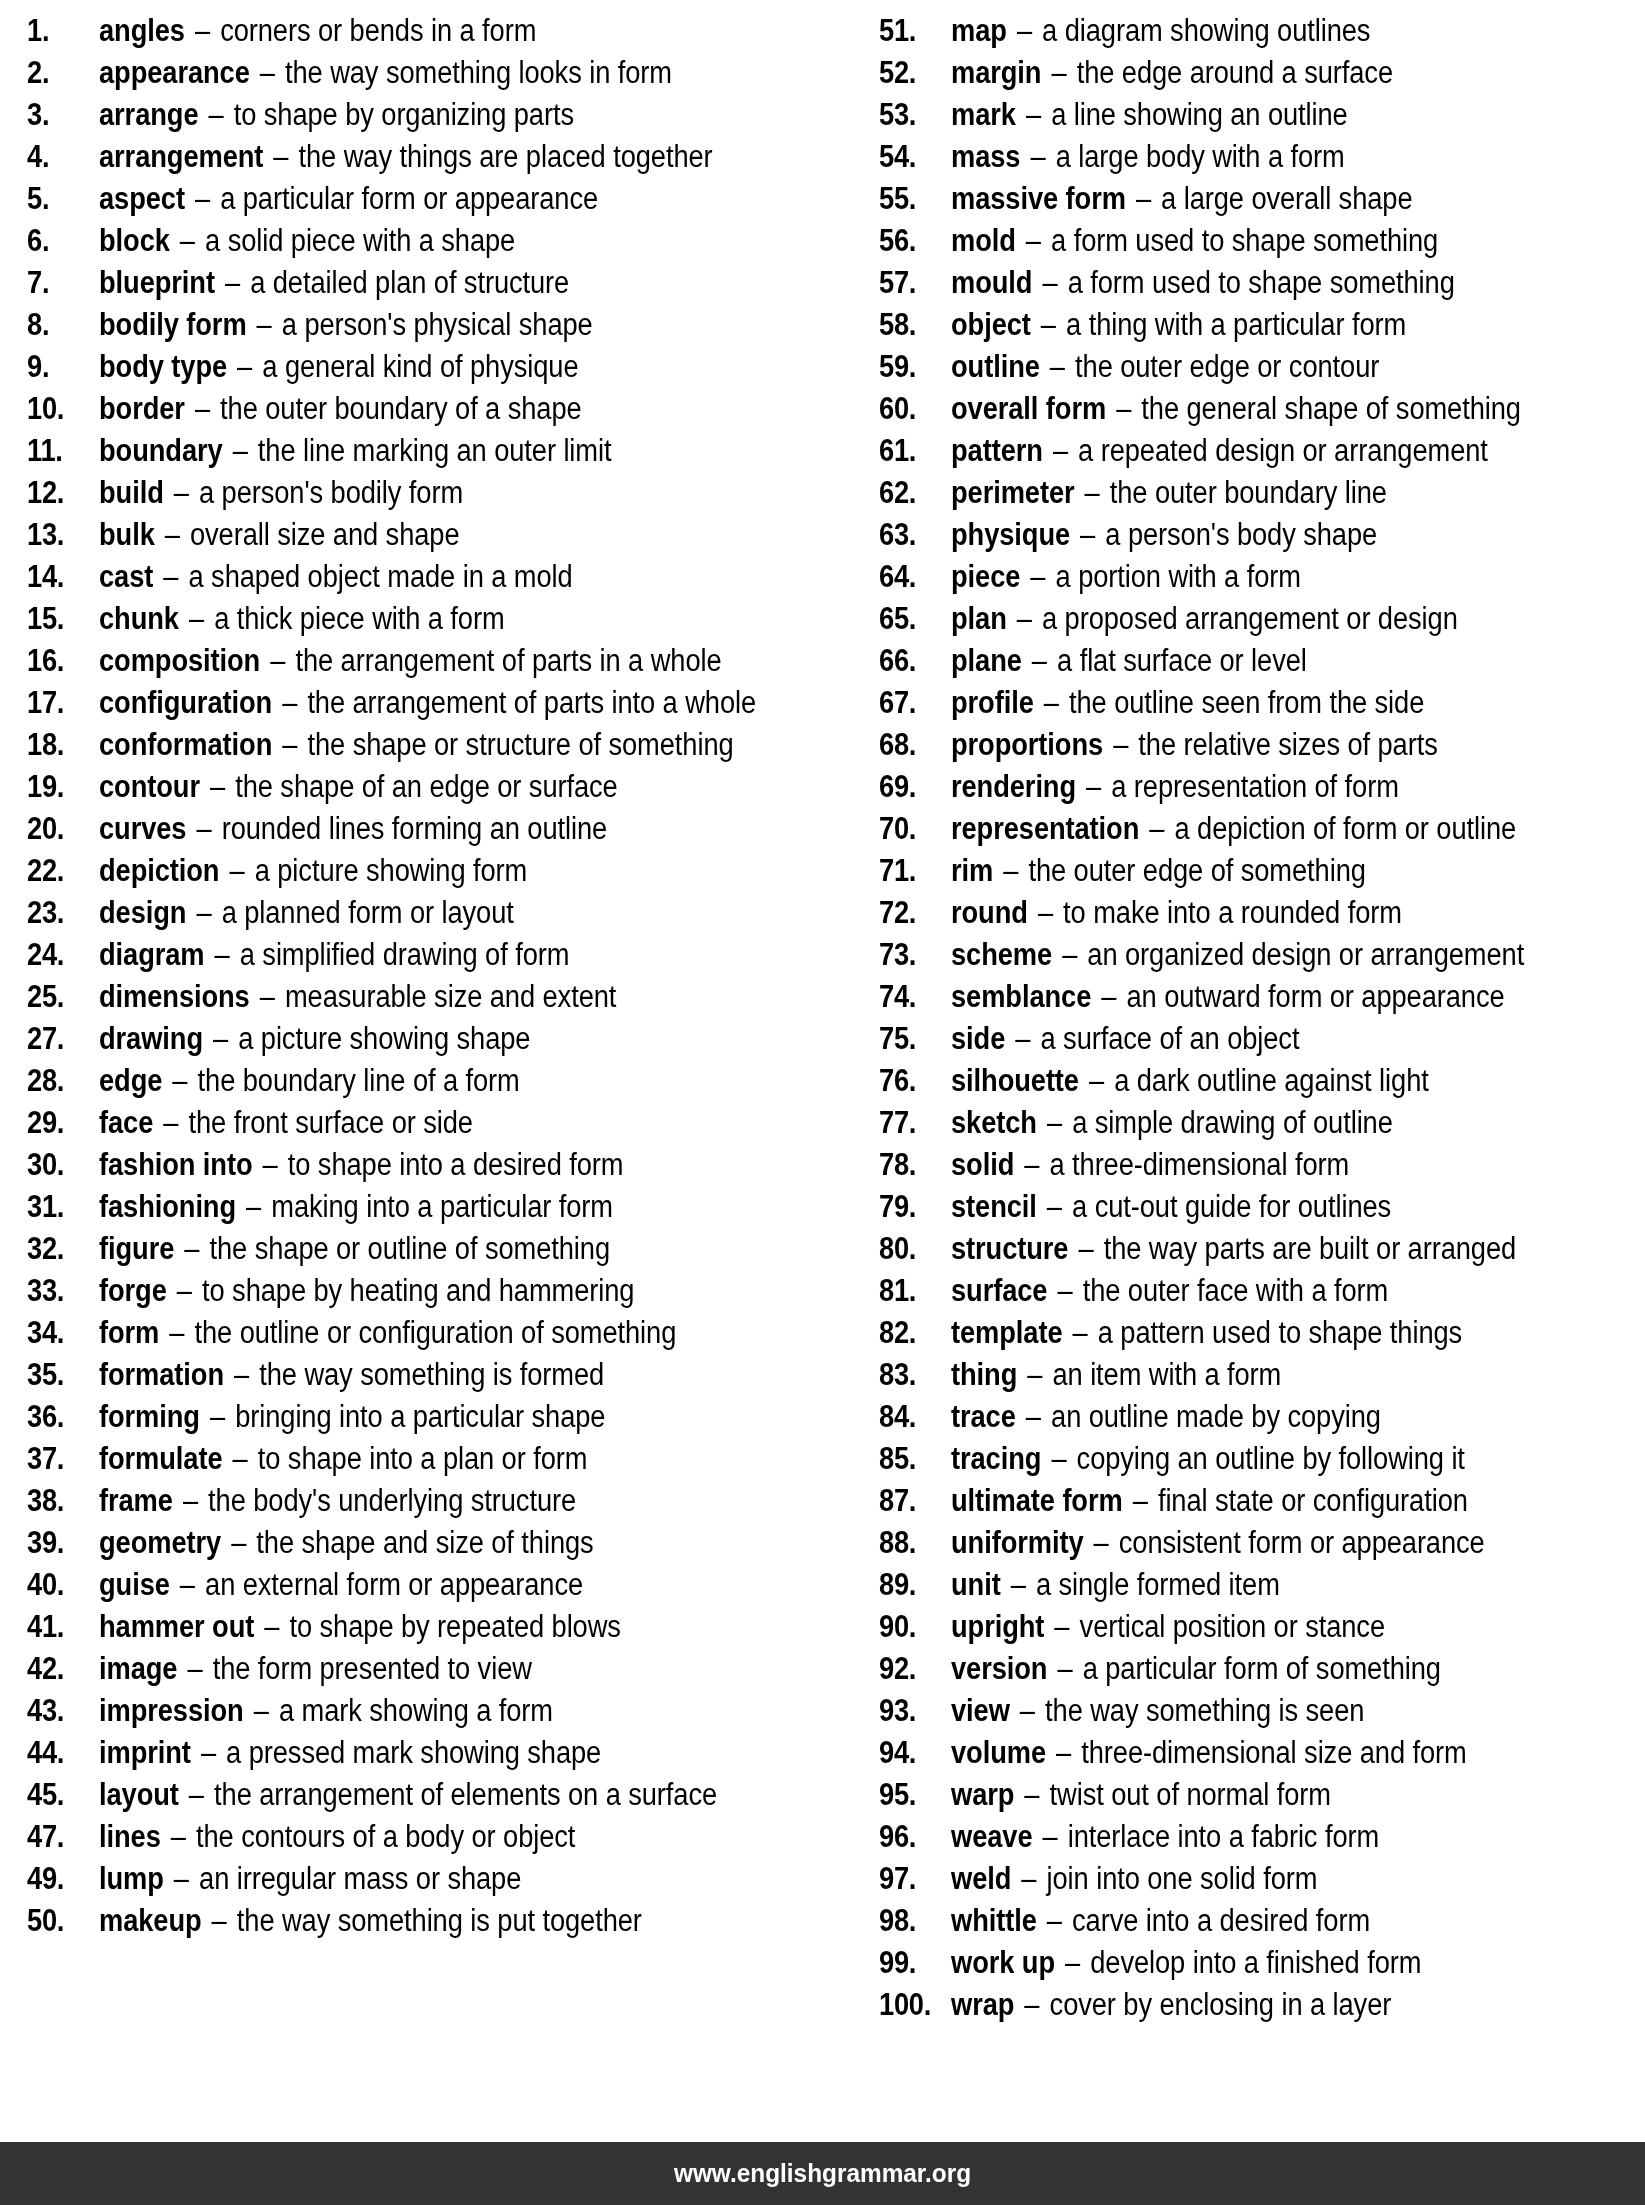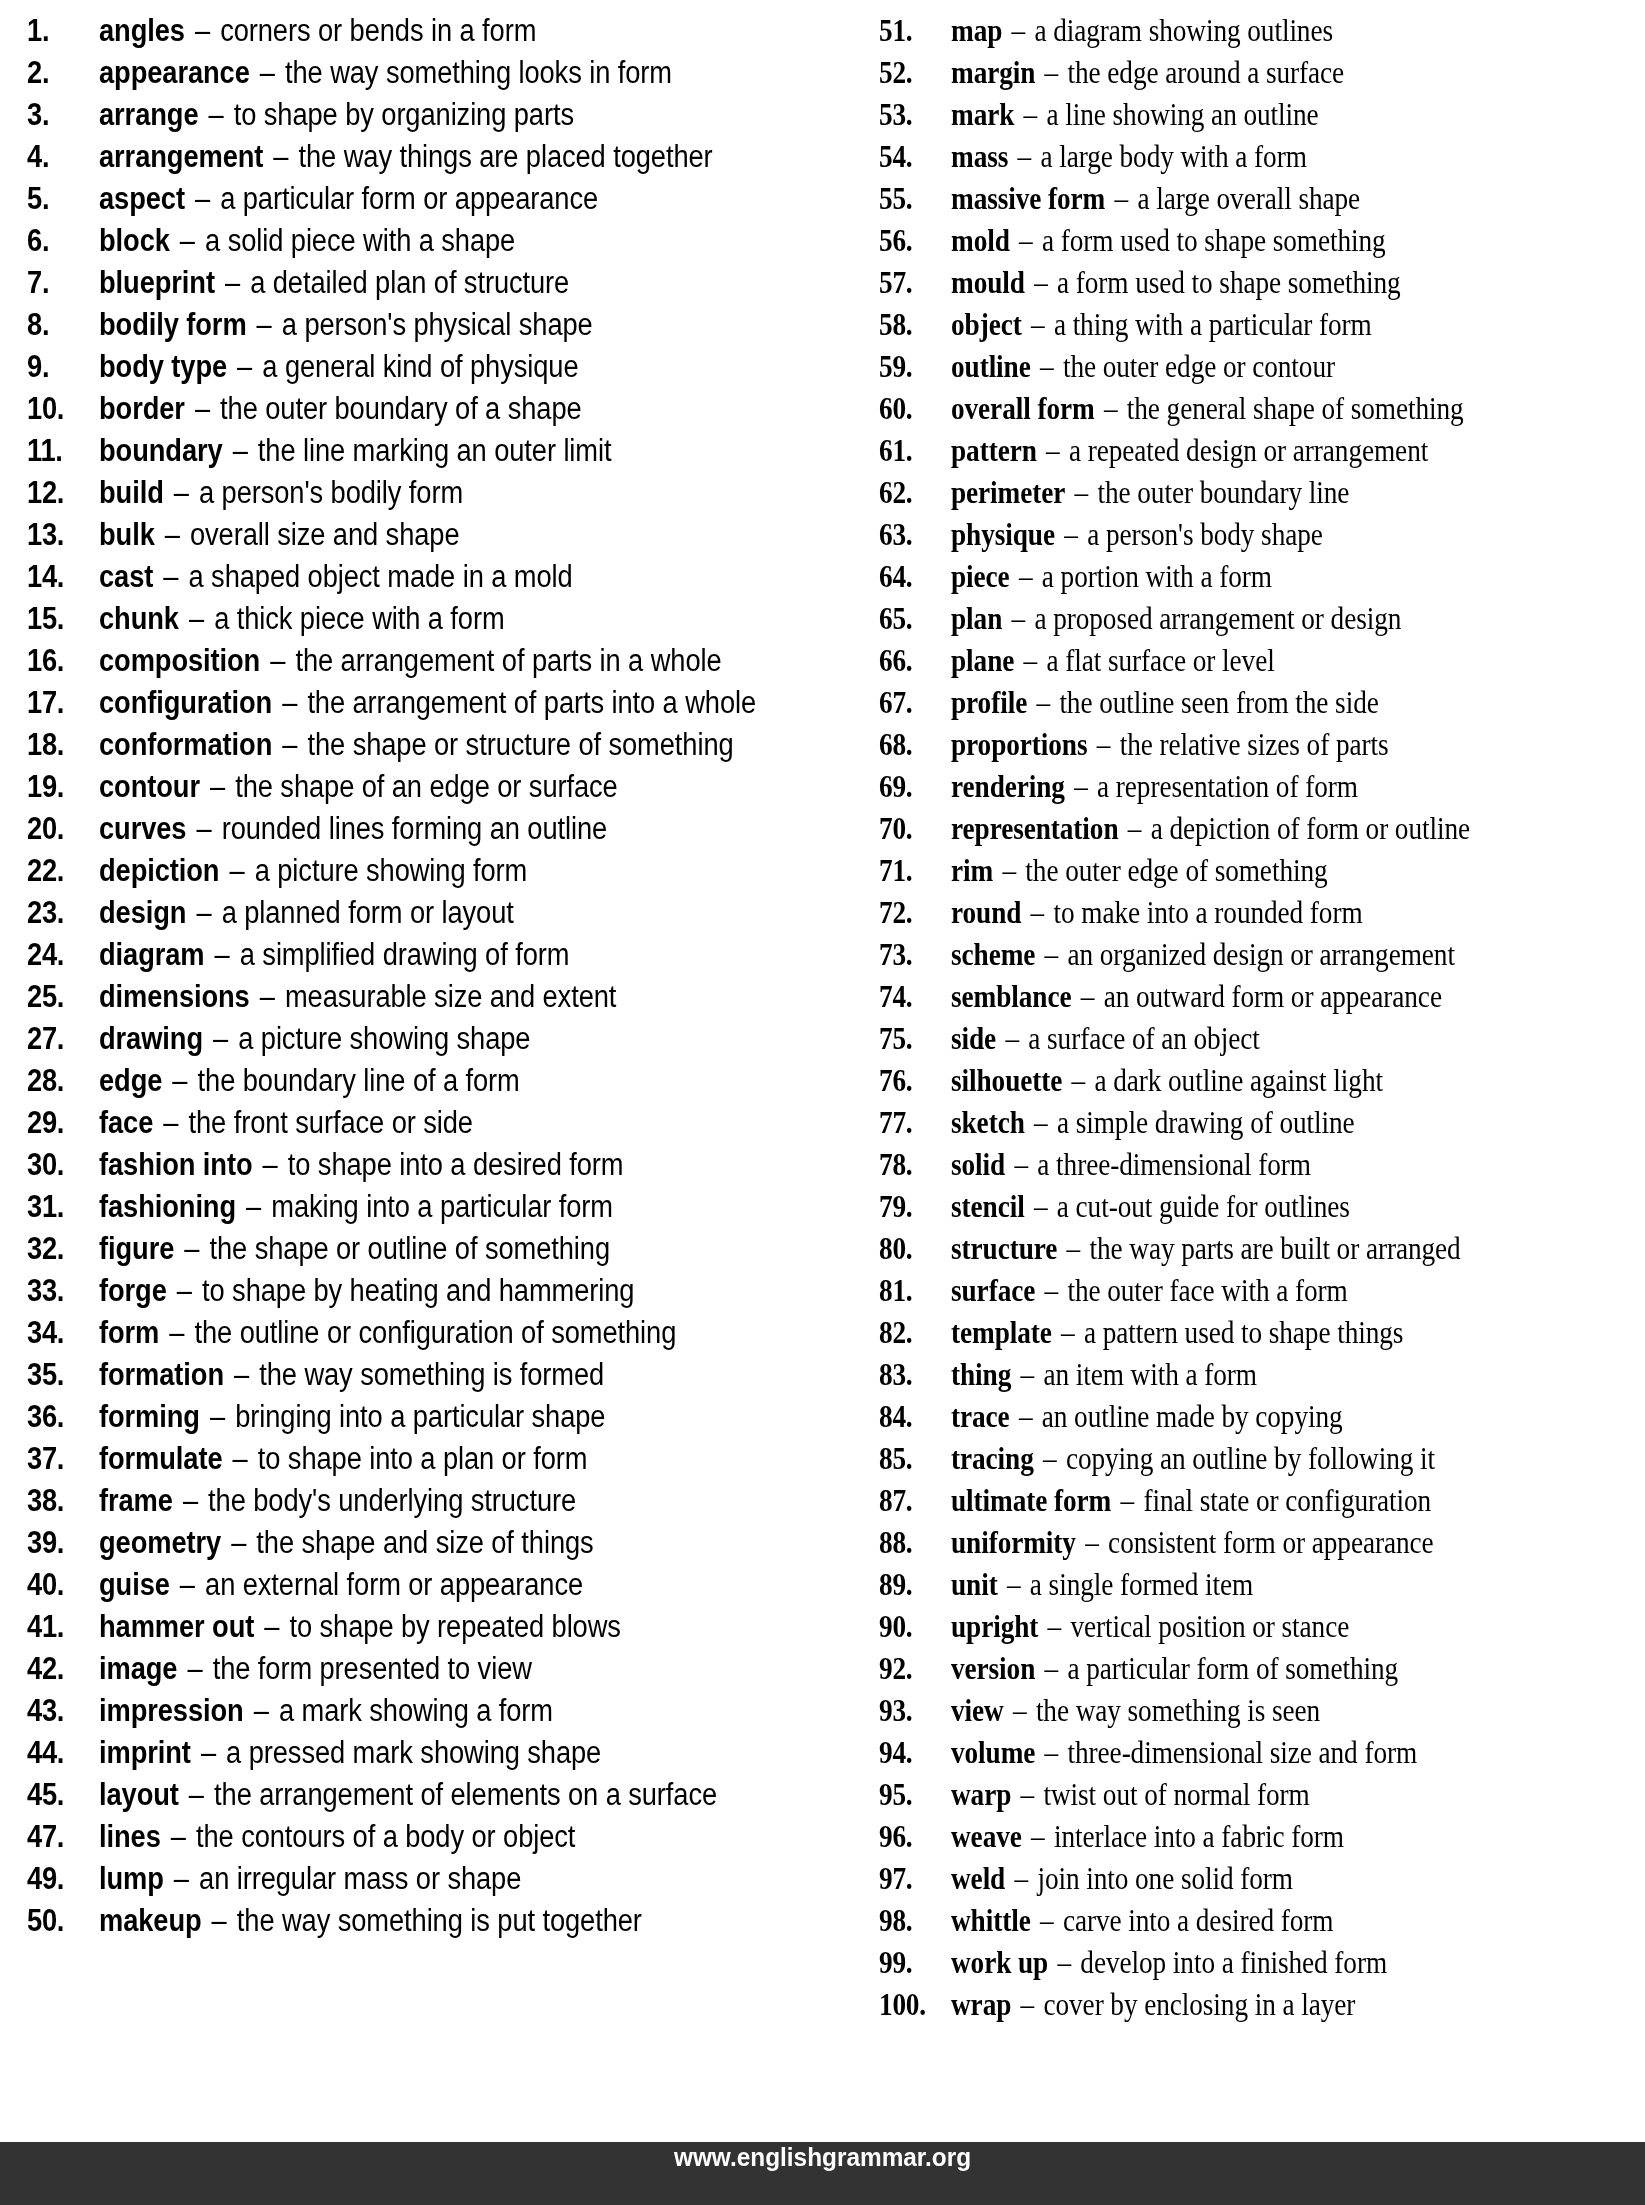--- a/index.html
+++ b/index.html
@@ -36,21 +36,20 @@
     display: flex;
     flex-direction: column;
   }
   .column.left {
     width: 879px;
     padding-left: 26.5px;
   }
   .column.right {
     width: 766px;
     padding-left: 0px;
-    font-family: Liberation Serif, serif;
   }
   .entry {
     display: flex;
     flex-direction: row;
     align-items: baseline;
     height: 42px;
     line-height: 42px;
     white-space: nowrap;
   }
   .num {
@@ -79,20 +78,21 @@
   }
   .def {
     font-weight: normal;
     letter-spacing: -0.1px;
   }
   #footer {
     flex: 0 0 auto;
     height: 63px;
     background: #333333;
     display: flex;
+    align-items: center;
     justify-content: center;
   }
   #footer .site {
     color: #ffffff;
     font-weight: bold;
     font-size: 26.5px;
     letter-spacing: 0px;
     transform: scaleX(0.92);
   }
 </style>

